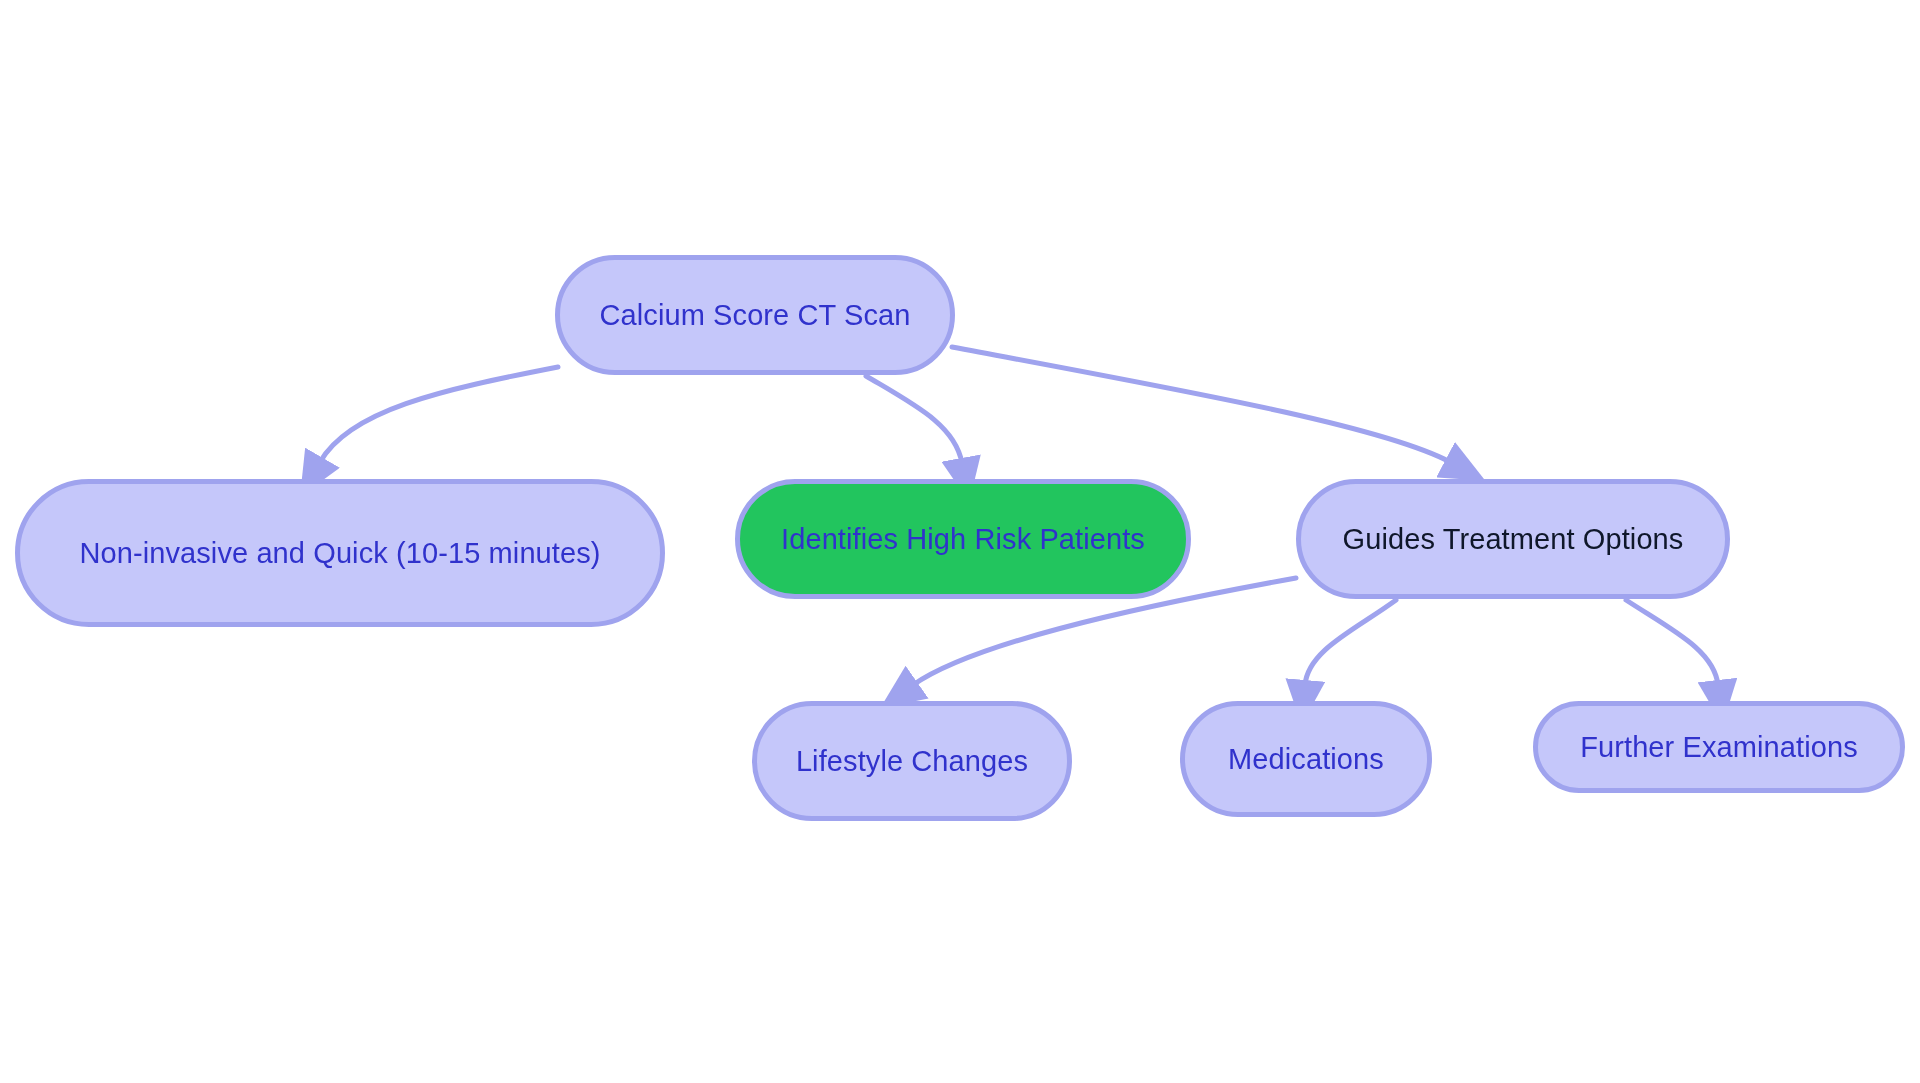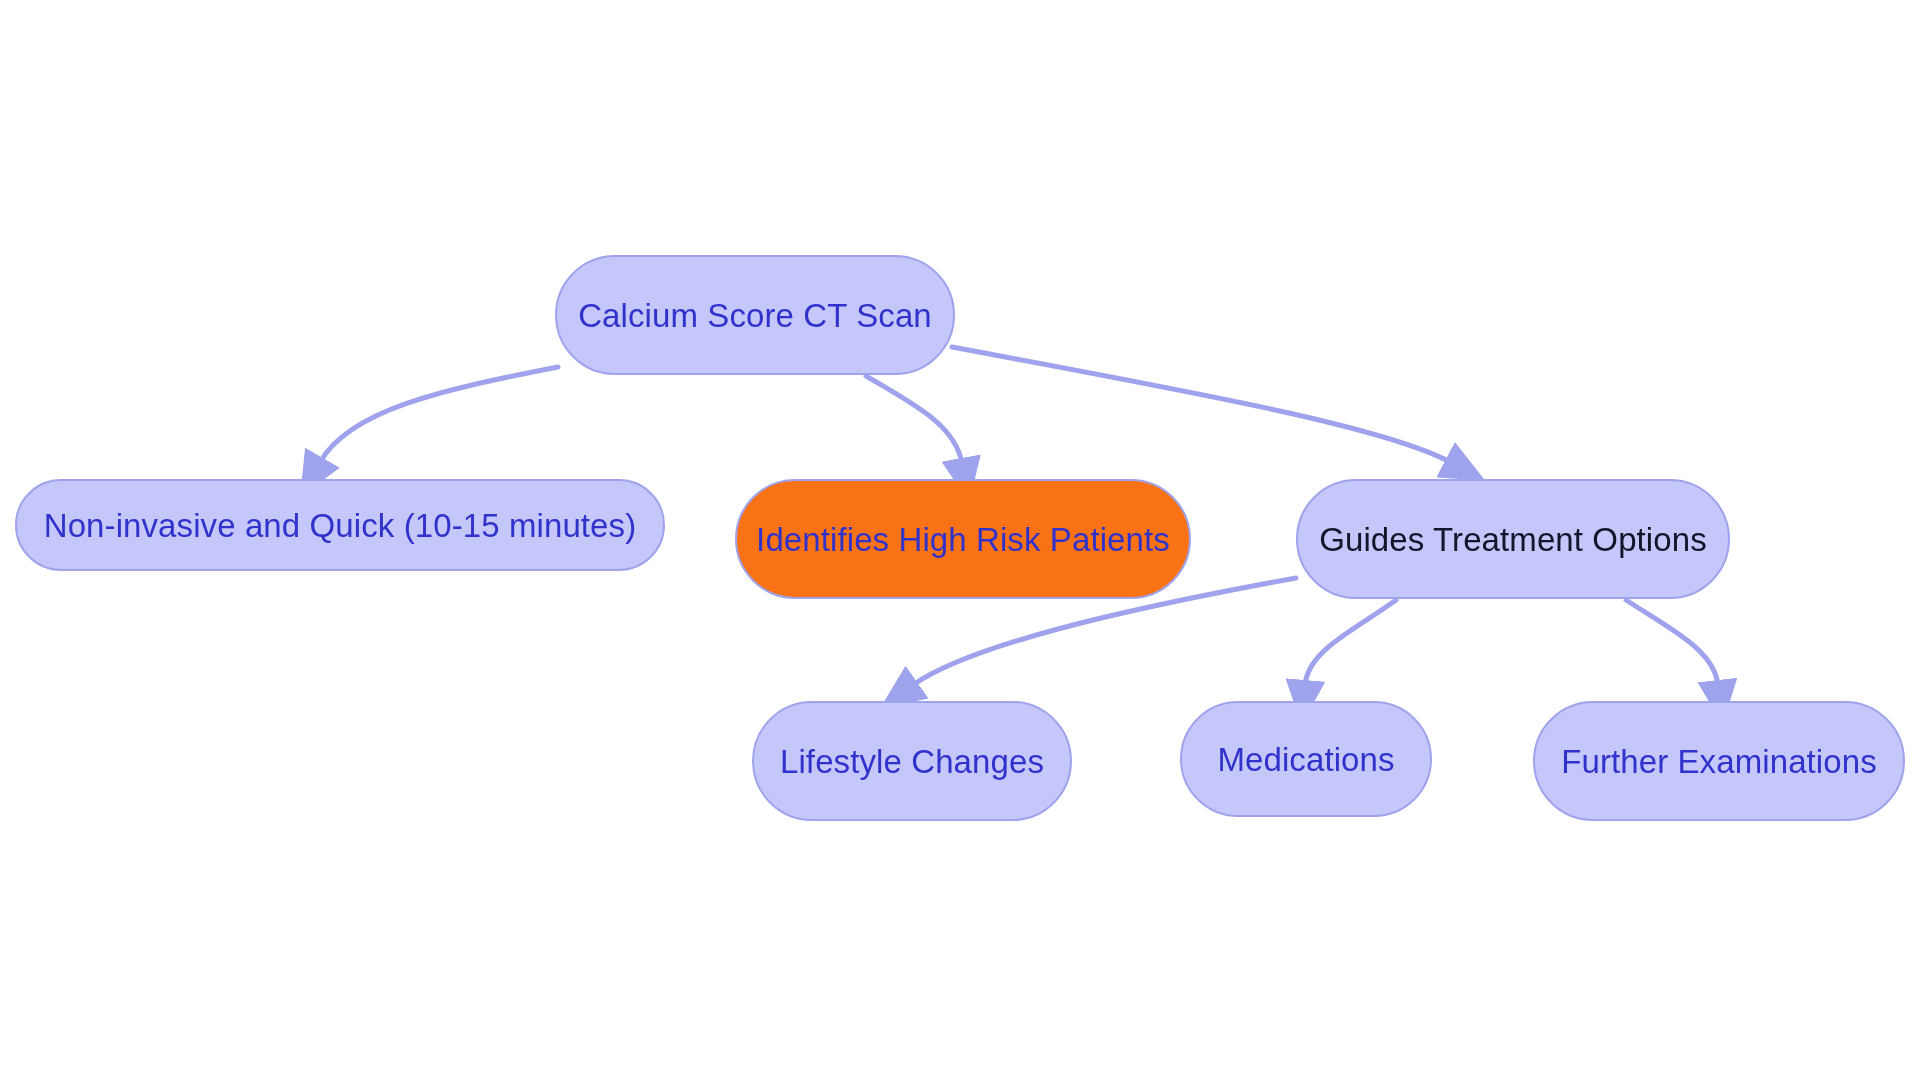--- a/index.html
+++ b/index.html
@@ -27,24 +27,24 @@
     height: 1083px;
     pointer-events: none;
   }
   .node {
     position: absolute;
     box-sizing: border-box;
     display: flex;
     align-items: center;
     justify-content: center;
     background: #c5c7fa;
-    border: 2px solid #ec4899;
+    border: 5px solid #ec4899;
     border-radius: 999px;
     color: #3032cc;
-    font-size: 33px;
+    font-size: 29px;
     font-weight: 400;
     letter-spacing: 0.1px;
     white-space: nowrap;
     z-index: 2;
   }
   .node-label {
     line-height: 1;
     padding: 0 10px;
   }
 </style>
@@ -66,37 +66,37 @@
       <path class="edge" marker-end="url(#arrowhead)" d="M 1296 578 C 1120 610 970 645 913 685"></path>
       <path class="edge" marker-end="url(#arrowhead)" d="M 1396 600 C 1355 630 1308 650 1305 685"></path>
       <path class="edge" marker-end="url(#arrowhead)" d="M 1626 600 C 1672 630 1714 650 1718 685"></path>
     </g>
   </svg>
 
   <div class="node" style="left: 555px; top: 255px; width: 400px; height: 120px; background: rgb(197, 199, 250); border-color: rgb(159, 163, 238); color: rgb(48, 50, 204);">
     <span class="node-label">Calcium Score CT Scan</span>
   </div>
 
-  <div class="node" style="left: 15px; top: 479px; width: 650px; height: 92px; background: rgb(197, 199, 250); border-color: rgb(159, 163, 238); color: rgb(48, 50, 204);">
+  <div class="node" style="left: 15px; top: 479px; width: 650px; height: 148px; background: rgb(197, 199, 250); border-color: rgb(159, 163, 238); color: rgb(48, 50, 204);">
     <span class="node-label">Non-invasive and Quick (10-15 minutes)</span>
   </div>
 
-  <div class="node" style="left: 735px; top: 479px; width: 456px; height: 120px; background: #f97316; border-color: rgb(159, 163, 238); color: rgb(48, 50, 204);">
+  <div class="node" style="left: 735px; top: 479px; width: 456px; height: 120px; background: #22c55e; border-color: rgb(159, 163, 238); color: rgb(48, 50, 204);">
     <span class="node-label">Identifies High Risk Patients</span>
   </div>
 
   <div class="node" style="left: 1296px; top: 479px; width: 434px; height: 120px; background: rgb(197, 199, 250); border-color: rgb(159, 163, 238); color: #0f172a;">
     <span class="node-label">Guides Treatment Options</span>
   </div>
 
   <div class="node" style="left: 752px; top: 701px; width: 320px; height: 120px; background: rgb(197, 199, 250); border-color: rgb(159, 163, 238); color: rgb(48, 50, 204); justify-content: center;">
     <span class="node-label">Lifestyle Changes</span>
   </div>
 
   <div class="node" style="left: 1180px; top: 701px; width: 252px; height: 116px; background: rgb(197, 199, 250); border-color: rgb(159, 163, 238); color: rgb(48, 50, 204);">
     <span class="node-label">Medications</span>
   </div>
 
-  <div class="node" style="left: 1533px; top: 701px; width: 372px; height: 120px; background: rgb(197, 199, 250); border-color: rgb(159, 163, 238); color: rgb(48, 50, 204);">
+  <div class="node" style="left: 1533px; top: 701px; width: 372px; height: 92px; background: rgb(197, 199, 250); border-color: rgb(159, 163, 238); color: rgb(48, 50, 204);">
     <span class="node-label">Further Examinations</span>
   </div>
 
 </div>
 
 </body></html>

